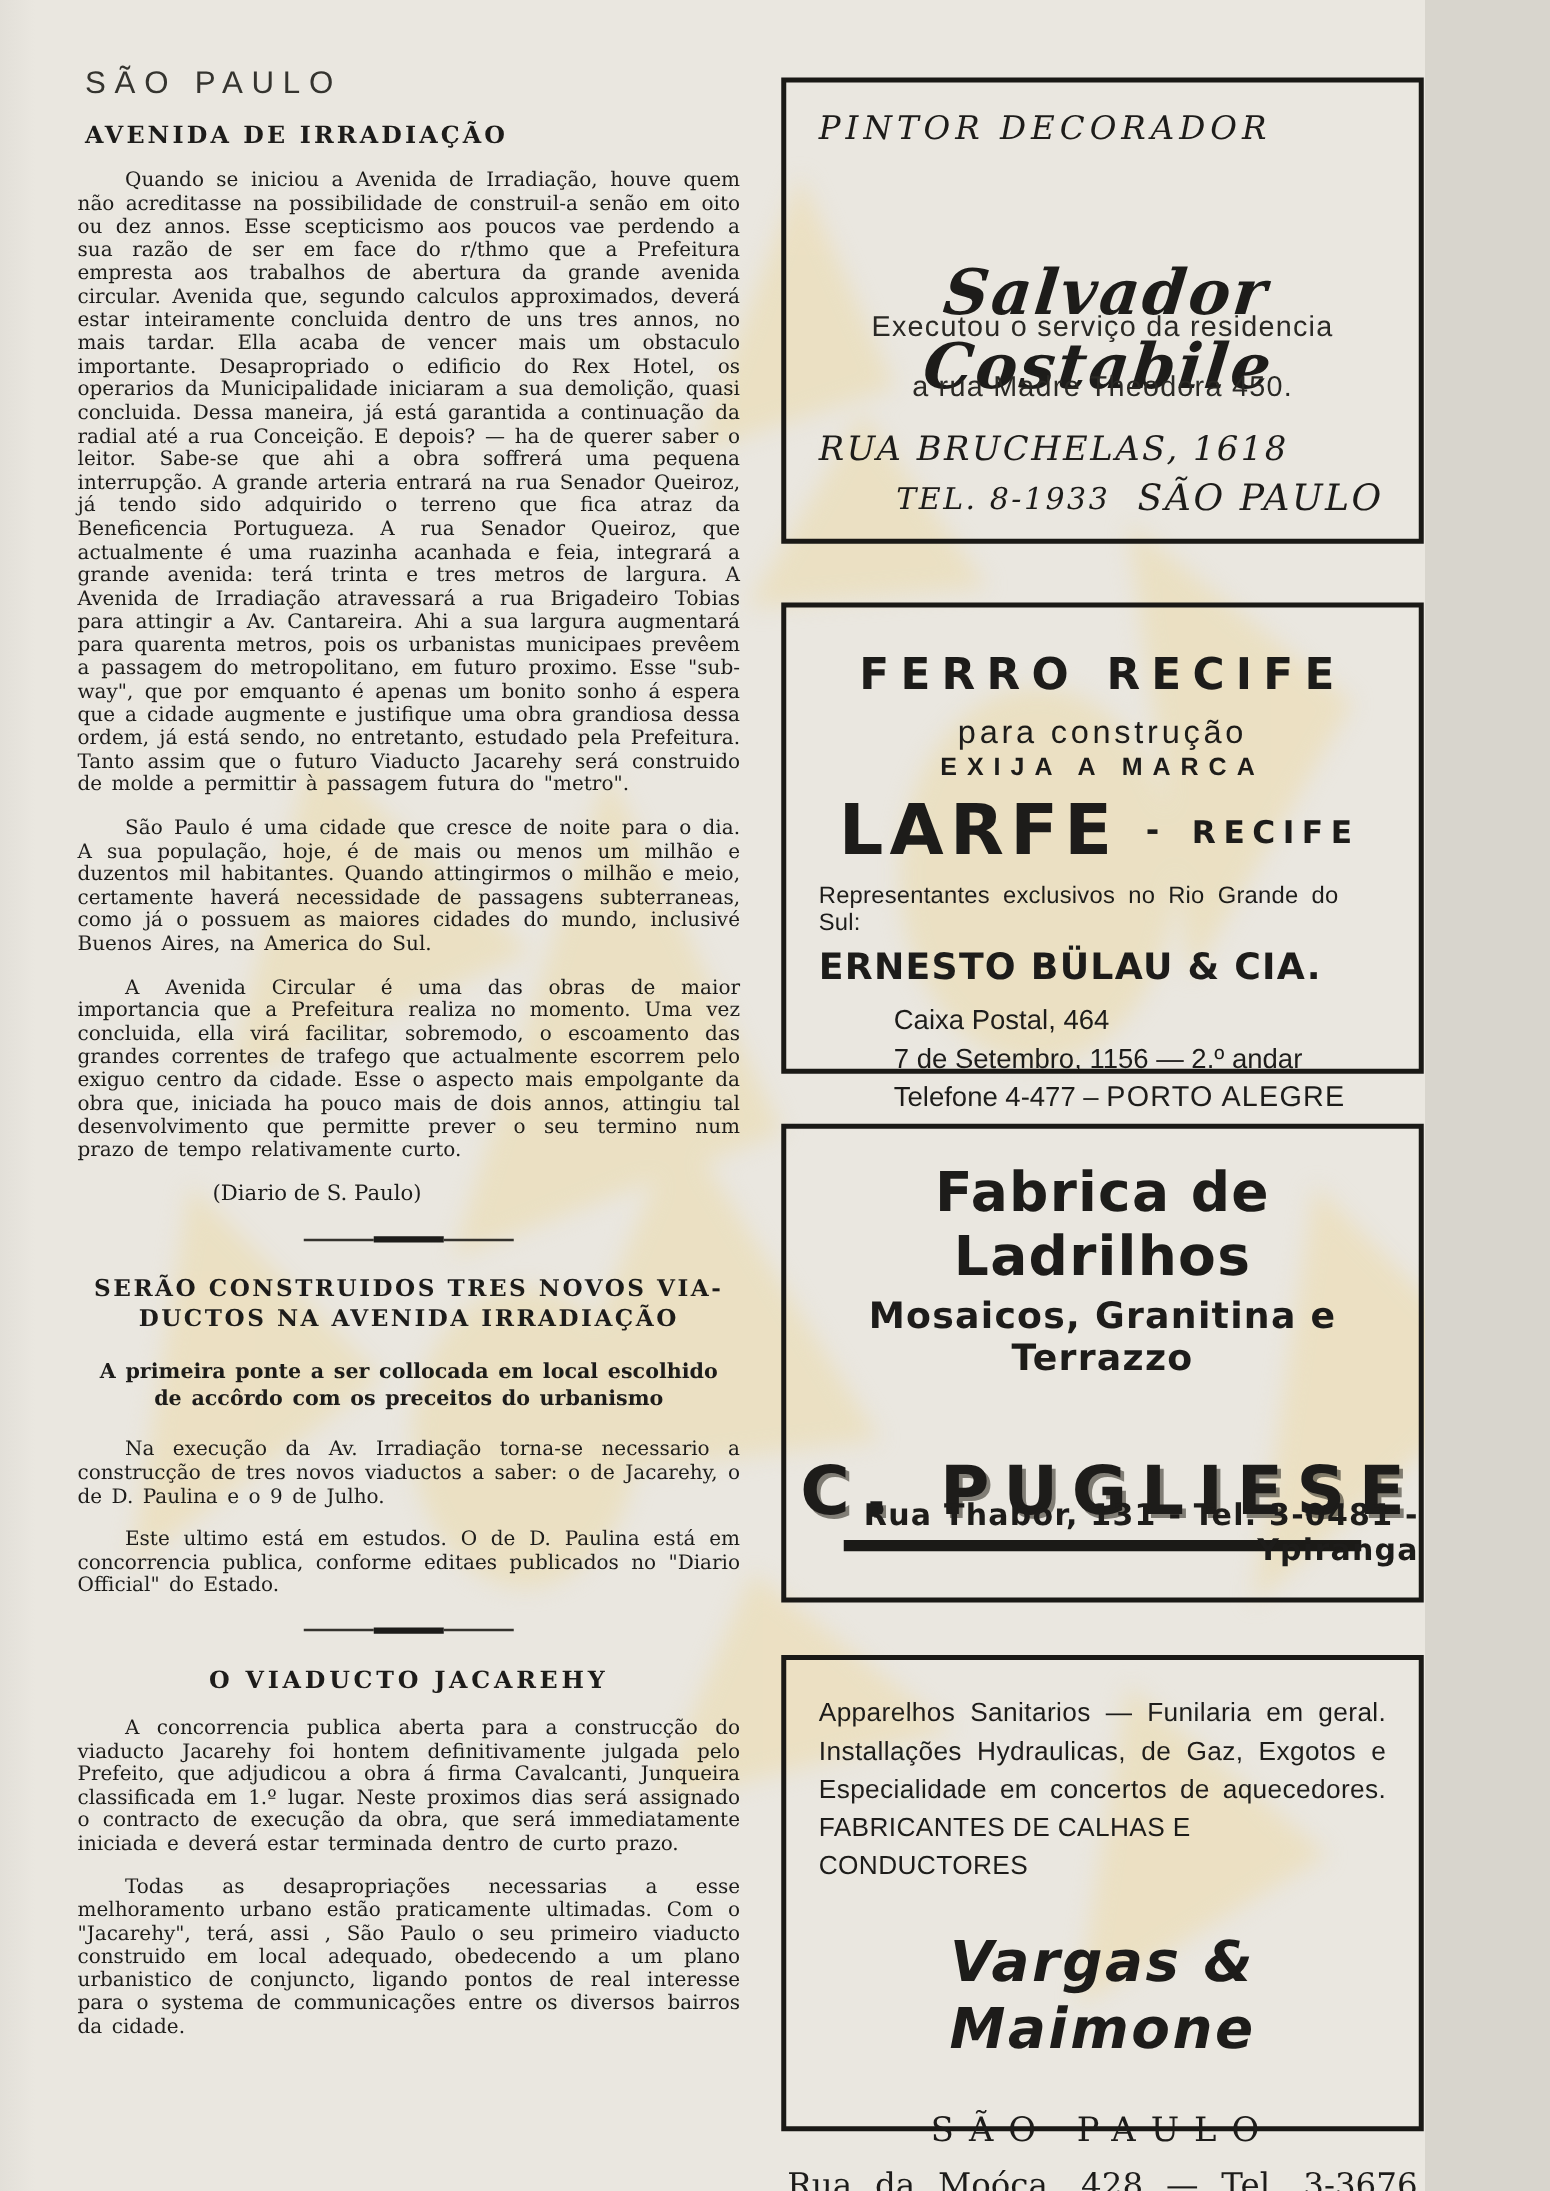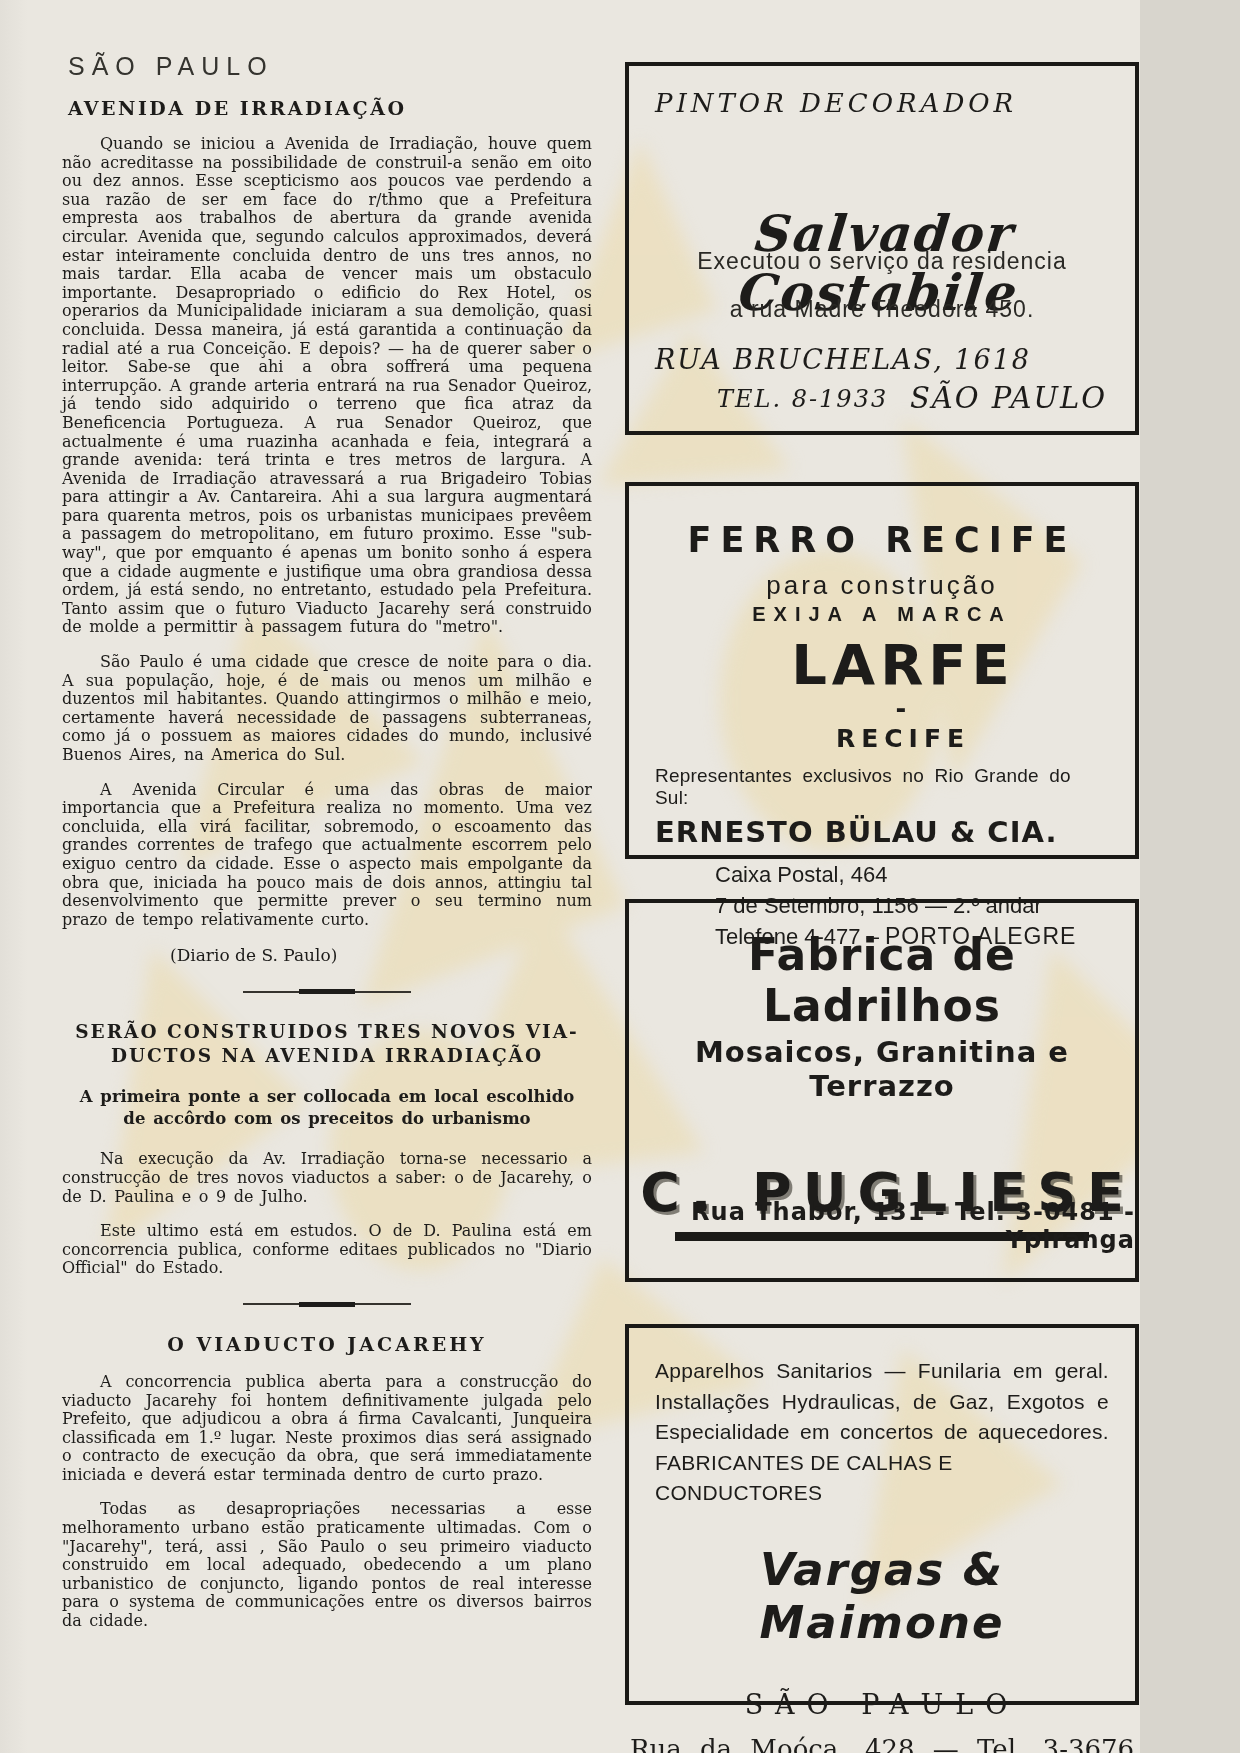--- a/index.html
+++ b/index.html
@@ -57,21 +57,21 @@
   .ad1-l2 { top:230px; }
   .ad1-addr { position:absolute; bottom:56px; left:26px; font-style:italic; font-size:27px; letter-spacing:2px; }
   .ad1-tel  { position:absolute; bottom:18px; left:88px; font-style:italic; font-size:24px; letter-spacing:2px; }
   .ad1-city { position:absolute; bottom:16px; right:28px; font-style:italic; font-size:29px; letter-spacing:2px; }
 
   
   .ad-ferro { top:482px; height:377px; }
   .ad2-title { margin-top:34px; text-align:center; font-size:35px; font-weight:bold; letter-spacing:9px; }
   .ad2-sub1  { margin-top:10px; text-align:center; font-size:26px; letter-spacing:3px; }
   .ad2-sub2  { margin-top:2px; text-align:center; font-size:20px; letter-spacing:8px; font-weight:bold; }
-  .ad2-brandrow { margin-top:10px; padding-left:42px; display:flex; align-items:center;flex-direction:column; }
+  .ad2-brandrow { margin-top:10px; padding-left:42px; display:flex; align-items:center; }
   .ad2-brand { font-size:56px; font-weight:bold; letter-spacing:5px; line-height:58px; }
   .ad2-dash  { font-size:26px; font-weight:bold; margin:0 26px 0 22px; }
   .ad2-brandcity { font-size:25px; font-weight:bold; letter-spacing:6px; }
   .ad2-rep { margin-top:12px; padding:0 26px; font-size:19px; letter-spacing:0.2px; word-spacing:5px; }
   .ad2-company { margin-top:6px; padding-left:26px; font-size:29px; font-weight:bold; letter-spacing:1px; }
   .ad2-lines { margin-top:10px; padding-left:86px; font-size:22px; line-height:31px; }
   .ad2-city { font-weight:normal; font-size:23px; letter-spacing:1px; }
 
   
   .ad-pugliese { top:899px; height:383px; }

